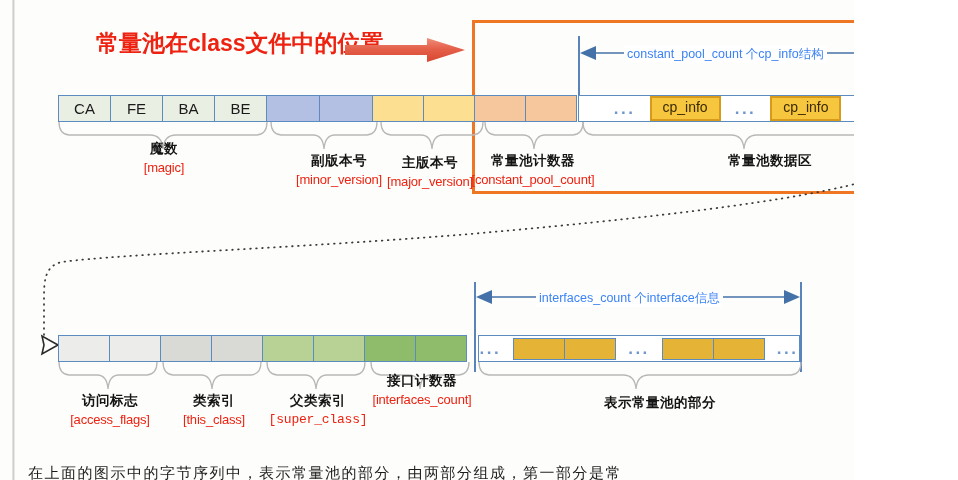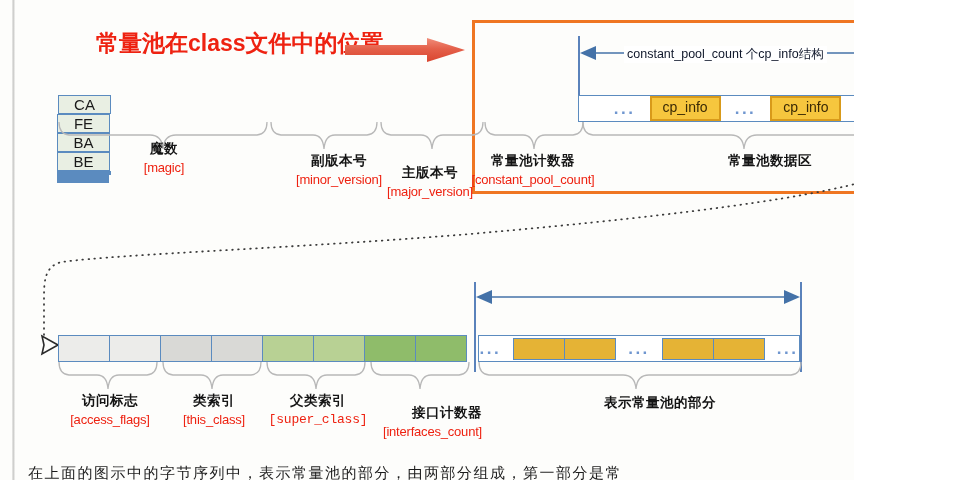--- a/index.html
+++ b/index.html
@@ -118,21 +118,21 @@
   }
   .iface-cell:first-child { margin-left: 0; }
 
   
   .dim {
     position: absolute;
   }
   .dim-label {
     position: absolute;
     font-size: 12.5px;
-    color: #0f172a;
+    color: #3b82f6;
     white-space: nowrap;
     background: #ffffff;
     padding: 0 3px;
   }
   .guide {
     position: absolute;
     width: 2px;
     background: #5a82bb;
   }
 
@@ -203,21 +203,21 @@
 
   <div class="dim" style="left:580px; top:44px;">
     <svg width="332" height="18" viewBox="0 0 332 18">
       <line x1="14" y1="9" x2="318" y2="9" stroke="#4472a8" stroke-width="1.6"></line>
       <polygon points="0,9 16,2 16,16" fill="#4472a8"></polygon>
       <polygon points="332,9 316,2 316,16" fill="#4472a8"></polygon>
     </svg>
   </div>
   <div class="dim-label" style="left:624px; top:46px;">constant_pool_count 个cp_info结构</div>
 
-  <div class="strip" style="left:58px; top:95px;flex-direction:column;">
+  <div class="strip" style="left:58px; top:95px;">
     <div class="cell" style="width:53px; background:#e9efe3;">CA</div>
     <div class="cell" style="width:53px; background:#e9efe3;">FE</div>
     <div class="cell" style="width:53px; background:#e9efe3;">BA</div>
     <div class="cell" style="width:53px; background:#e9efe3;">BE</div>
     <div class="cell" style="width:54px; background:#b3c0e3;"></div>
     <div class="cell" style="width:54px; background:#b3c0e3;"></div>
     <div class="cell" style="width:52px; background:#fcdf90;"></div>
     <div class="cell" style="width:52px; background:#fcdf90;"></div>
     <div class="cell" style="width:52px; background:#f6c79d;"></div>
     <div class="cell" style="width:52px; background:#f6c79d;"></div>
@@ -247,21 +247,21 @@
   </svg>
 
   <div class="lbl" style="left:109px; top:140px; width:110px;">
     <span class="cn">魔数</span>
     <span class="en">[magic]</span>
   </div>
   <div class="lbl" style="left:284px; top:152px; width:110px;">
     <span class="cn">副版本号</span>
     <span class="en">[minor_version]</span>
   </div>
-  <div class="lbl" style="left:374px; top:164px; width:112px;">
+  <div class="lbl" style="left:374px; top:154px; width:112px;">
     <span class="cn">主版本号</span>
     <span class="en">[major_version]</span>
   </div>
   <div class="lbl" style="left:690px; top:152px; width:160px;">
     <span class="cn">常量池数据区</span>
   </div>
   <div class="lbl" style="left:470px; top:152px; width:126px;">
     <span class="cn">常量池计数器</span>
     <span class="en">[constant_pool_count]</span>
   </div>
@@ -279,20 +279,21 @@
   <div class="guide" style="left:474px; top:282px; height:90px;"></div>
   <div class="guide" style="left:800px; top:282px; height:90px;"></div>
 
   <div class="dim" style="left:476px; top:288px;">
     <svg width="324" height="18" viewBox="0 0 324 18">
       <line x1="14" y1="9" x2="310" y2="9" stroke="#4472a8" stroke-width="1.6"></line>
       <polygon points="0,9 16,2 16,16" fill="#4472a8"></polygon>
       <polygon points="324,9 308,2 308,16" fill="#4472a8"></polygon>
     </svg>
   </div>
+  <div class="dim-label" style="left:536px; top:290px;">interfaces_count 个interface信息</div>
 
   <div class="strip" style="left:58px; top:335px;">
     <div class="cell" style="width:52px; background:#ececea;"></div>
     <div class="cell" style="width:52px; background:#ececea;"></div>
     <div class="cell" style="width:52px; background:#d9d9d6;"></div>
     <div class="cell" style="width:52px; background:#d9d9d6;"></div>
     <div class="cell" style="width:52px; background:#b8d194;"></div>
     <div class="cell" style="width:52px; background:#b8d194;"></div>
     <div class="cell" style="width:52px; background:#8fbc6a;"></div>
     <div class="cell" style="width:52px; background:#8fbc6a;"></div>
@@ -332,21 +333,21 @@
     <span class="en">[access_flags]</span>
   </div>
   <div class="lbl" style="left:159px; top:392px; width:110px;">
     <span class="cn">类索引</span>
     <span class="en">[this_class]</span>
   </div>
   <div class="lbl" style="left:263px; top:392px; width:110px;font-family:Liberation Mono, monospace;">
     <span class="cn">父类索引</span>
     <span class="en">[super_class]</span>
   </div>
-  <div class="lbl" style="left:362px; top:404px; width:120px;text-align:right;">
+  <div class="lbl" style="left:362px; top:372px; width:120px;">
     <span class="cn">接口计数器</span>
     <span class="en">[interfaces_count]</span>
   </div>
   <div class="lbl" style="left:580px; top:394px; width:160px;">
     <span class="cn">表示常量池的部分</span>
   </div>
 
   <div class="bottom-text">在上面的图示中的字节序列中，表示常量池的部分，由两部分组成，第一部分是常</div>
 
 </div>

